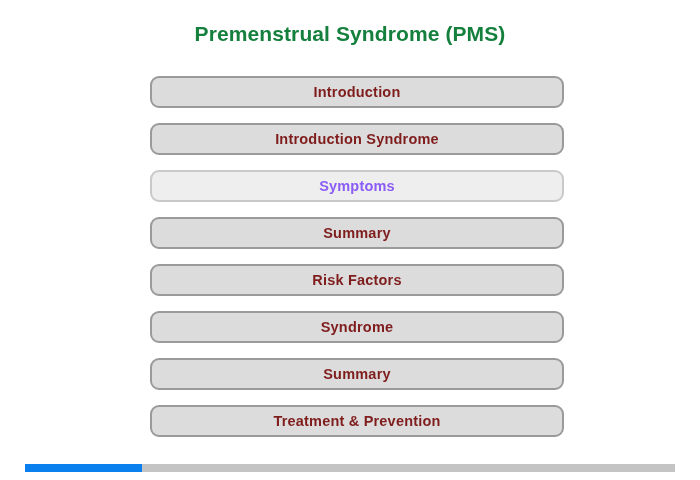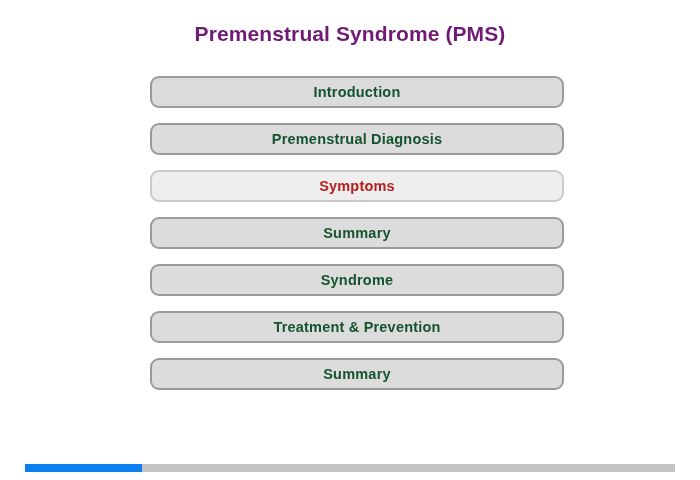--- a/index.html
+++ b/index.html
@@ -16,55 +16,55 @@
   }
 
   .page-title {
     position: absolute;
     top: 8px;
     left: 0;
     width: 700px;
     text-align: center;
     font-size: 21px;
     font-weight: bold;
-    color: #701a75;
+    color: #15803d;
     letter-spacing: 0.1px;
   }
 
   .nav-list {
     position: absolute;
     top: 76px;
     left: 150px;
     width: 414px;
   }
 
   .nav-button {
     box-sizing: border-box;
     width: 414px;
     height: 32px;
     margin-bottom: 15px;
     border: 2px solid #9a9a9a;
     border-radius: 9px;
     background: #dcdcdc;
-    color: #14532d;
+    color: #7f1d1d;
     font-family: "Liberation Sans", sans-serif;
     font-size: 14.5px;
     font-weight: bold;
     text-align: center;
     line-height: 28px;
     padding: 0;
     cursor: pointer;
     display: block;
     letter-spacing: 0.2px;
   }
 
   .nav-button.active {
     border-color: #c9c9c9;
     background: #eeeeee;
-    color: #b91c1c;
+    color: #8b5cf6;
     margin-top: 12px;
   }
 
   .progress-track {
     position: absolute;
     left: 25px;
     top: 464px;
     width: 650px;
     height: 8px;
     background: #c4c4c4;
@@ -75,23 +75,24 @@
     background: #0a7fee;
   }
 </style>
 </head>
 <body>
 
 <h1 class="page-title">Premenstrual Syndrome (PMS)</h1>
 
 <div class="nav-list">
     <button class="nav-button">Introduction</button>
-    <button class="nav-button">Premenstrual Diagnosis</button>
+    <button class="nav-button">Introduction Syndrome</button>
     <button class="nav-button active">Symptoms</button>
     <button class="nav-button">Summary</button>
+    <button class="nav-button">Risk Factors</button>
     <button class="nav-button">Syndrome</button>
+    <button class="nav-button">Summary</button>
     <button class="nav-button">Treatment &amp; Prevention</button>
-    <button class="nav-button">Summary</button>
   </div>
 
 <div class="progress-track" style="background: rgb(196, 196, 196);">
   <div class="progress-fill" style="width: 18%; background: rgb(10, 127, 238);"></div>
 </div>
 
 </body></html>

